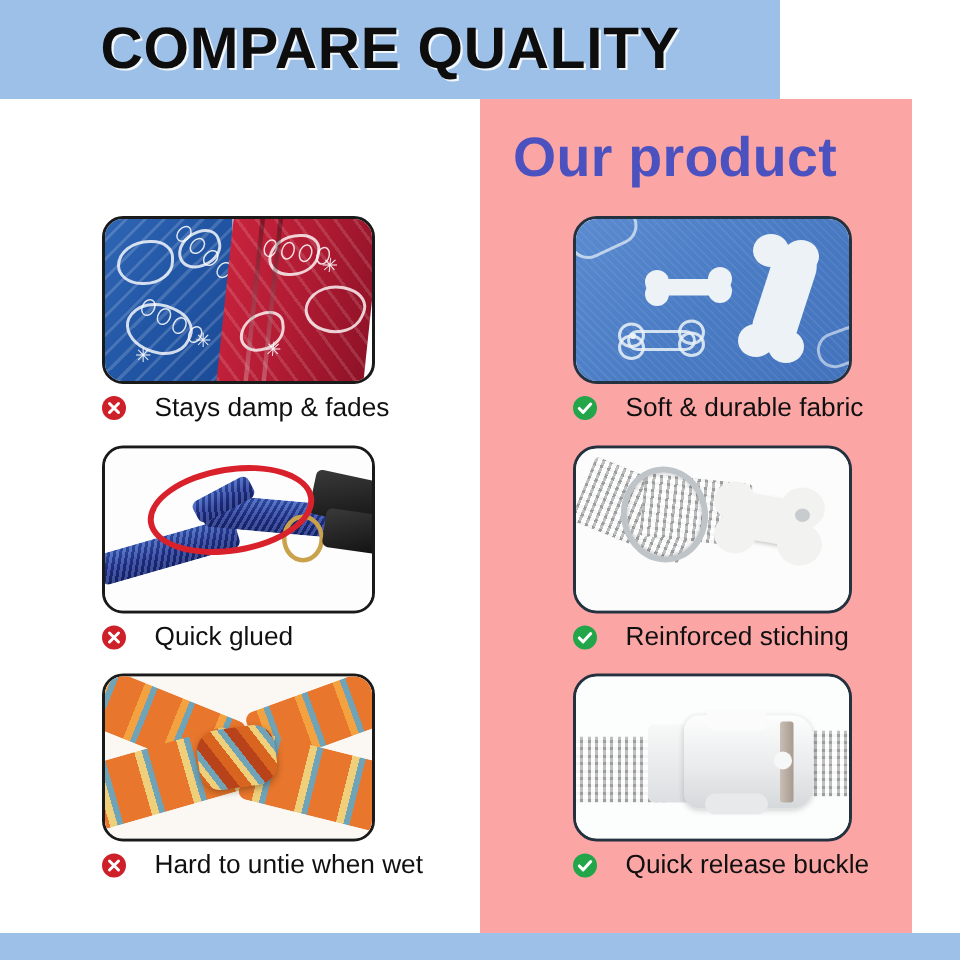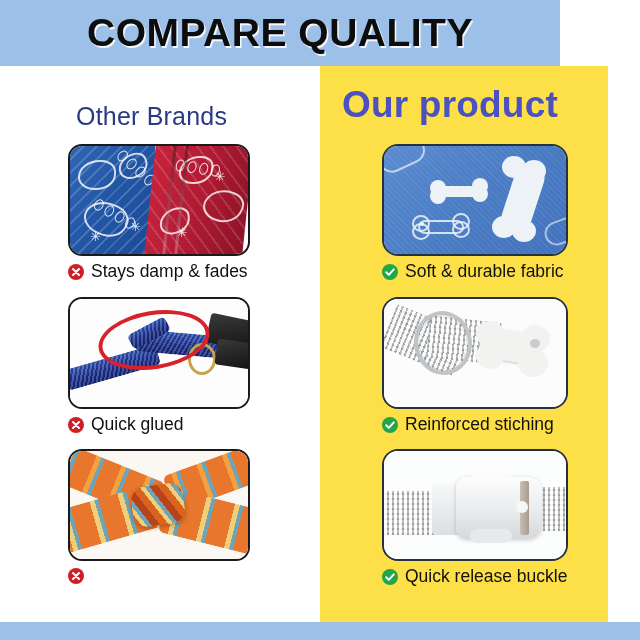--- a/index.html
+++ b/index.html
@@ -20,21 +20,21 @@
     background: #ffffff;
     box-sizing: border-box;
     overflow: hidden;
   }
 
   
   .header-band {
     position: absolute;
     left: 0;
     top: 0;
-    width: 560px;
+    width: 520px;
     height: 66px;
     background: #9DC0E8;
     display: flex;
     align-items: center;
     justify-content: center;
   }
   .header-title {
     font-family: "Liberation Sans", sans-serif;
     font-size: 39px;
     font-weight: bold;
@@ -67,21 +67,21 @@
     position: relative;
     height: 100%;
     box-sizing: border-box;
   }
   .col-left {
     width: 320px;
     background: #FFFFFF;
   }
   .col-right {
     width: 288px;
-    background: #fde047;
+    background: #fca5a5;
   }
 
   .col-heading {
     position: absolute;
     left: 0;
     width: 100%;
     text-align: left;
     box-sizing: border-box;
   }
   .col-heading-left {
@@ -130,21 +130,21 @@
     width: 182px;
     height: 108px;
     border-radius: 16px;
     border: 2px solid #24313f;
   }
 
   .caption {
     margin-top: 7px;
     display: flex;
     align-items: center;
-    gap: 7px;
+    gap: 19px;
     font-size: 17.5px;
     color: #101010;
     white-space: nowrap;
   }
   .caption-text { line-height: 1; }
 
   .badge {
     flex: 0 0 auto;
     width: 16px;
     height: 16px;
@@ -286,21 +286,20 @@
 
 <div class="poster">
 
   <div class="header-band">
     <div class="header-title">COMPARE QUALITY</div>
   </div>
 
   <div class="columns">
 
     <div class="col col-left">
-      <div class="col-heading col-heading-left">Other Brands</div>
 
       <div class="items">
 
         <div class="item item-left" style="top:78px;">
           <div class="thumb">
             <div class="art-bandana">
               <div class="band-blue">
                 <div class="paisley" style="left:8px; top:14px; width:34px; height:26px;"></div>
                 <div class="paisley" style="left:14px; top:56px; width:40px; height:30px; transform:rotate(25deg);"></div>
                 <div class="paisley" style="left:48px; top:8px; width:26px; height:20px; transform:rotate(-20deg);"></div>
@@ -378,20 +377,21 @@
               <div style="position:absolute;left:92px;top:48px;width:104px;height:46px;transform:rotate(14deg);border-radius:6px;background:repeating-linear-gradient(90deg,#E8762C 0 10px,#EFCF7A 10px 15px,#6FA3B8 15px 19px,#E8762C 19px 29px),repeating-linear-gradient(0deg,rgba(0,0,0,0.1) 0 3px,rgba(255,255,255,0.1) 3px 7px);"></div>
               <div style="position:absolute;left:62px;top:34px;width:52px;height:40px;border-radius:14px;background:repeating-linear-gradient(60deg,#D8641F 0 7px,#EFCF7A 7px 11px,#6FA3B8 11px 15px,#B8421A 15px 22px);box-shadow:0 2px 5px rgba(0,0,0,0.3);transform:rotate(-8deg);"></div>
             </div>
           </div>
           <div class="caption">
             <span class="badge badge-x">
               <svg width="16" height="16" viewBox="0 0 16 16" aria-hidden="true">
                 <path d="M5 5 L11 11 M11 5 L5 11" stroke="#ffffff" stroke-width="2" stroke-linecap="round"></path>
               </svg>
             </span>
+            <span class="caption-text">Hard to untie when wet</span>
           </div>
         </div>
 
       </div>
     </div>
 
     <div class="col col-right">
       <div class="col-heading col-heading-right">Our product</div>
 
       <div class="items">

